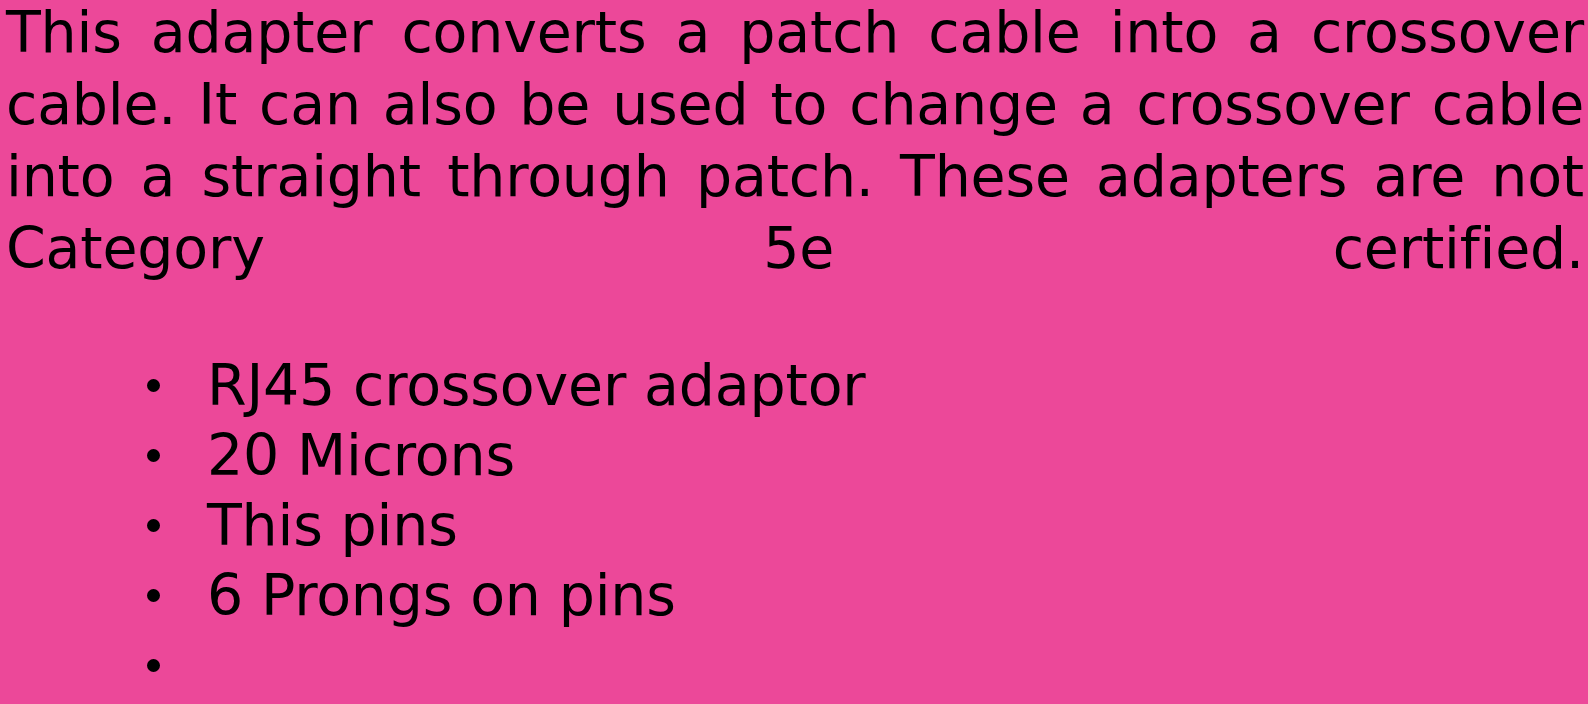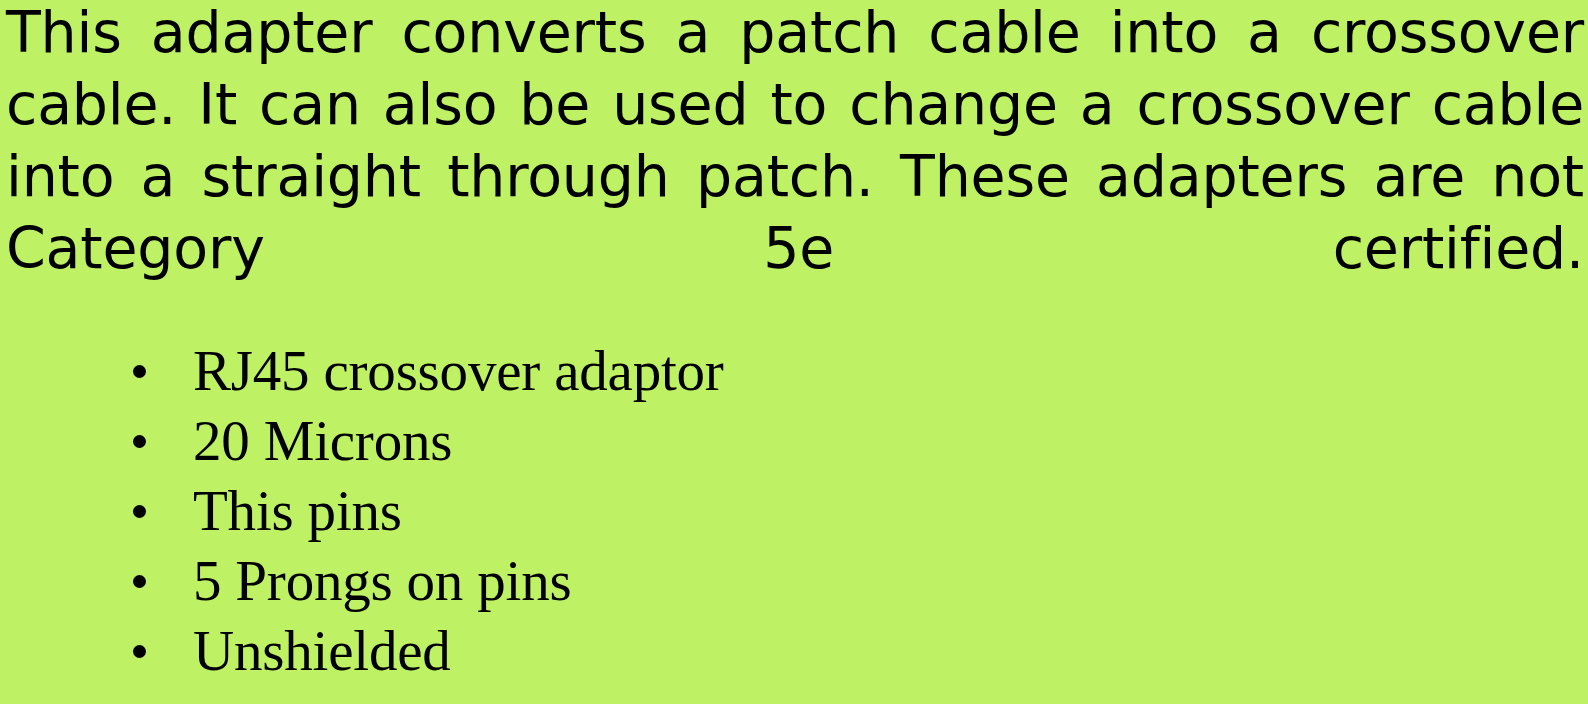--- a/index.html
+++ b/index.html
@@ -11,21 +11,21 @@
   body {
     font-family: "DejaVu Sans", sans-serif;
     color: #000000;
     -webkit-font-smoothing: antialiased;
   }
 
   .page {
     position: relative;
     width: 1588px;
     height: 704px;
-    background: #bef264;
+    background: #ec4899;
     overflow: hidden;
     box-sizing: border-box;
   }
 
   
   .description {
     position: absolute;
     left: 6px;
     top: -4px;
     width: 1578px;
@@ -43,24 +43,23 @@
     display: inline-block;
     width: 100%;
   }
 
   
   .feature-list {
     position: absolute;
     left: 0;
     top: 336px;
     width: 1269px;
-    margin: 0;
+    margin: 14px;
     padding: 0;
     list-style: none;
-    font-family: Liberation Serif, serif;
   }
 
   .feature-item {
     position: relative;
     height: 70px;
     line-height: 70px;
     font-size: 57px;
     letter-spacing: -0.2px;
     padding-left: 193px;
     white-space: nowrap;
@@ -101,23 +100,22 @@
       <span class="feature-text">20 Microns</span>
     </li>
 
     <li class="feature-item">
       <span class="bullet-marker"></span>
       <span class="feature-text">This pins</span>
     </li>
 
     <li class="feature-item">
       <span class="bullet-marker"></span>
-      <span class="feature-text">5 Prongs on pins</span>
+      <span class="feature-text">6 Prongs on pins</span>
     </li>
 
     <li class="feature-item">
       <span class="bullet-marker"></span>
-      <span class="feature-text">Unshielded</span>
     </li>
 
   </ul>
 
 </div>
 
 </body></html>

